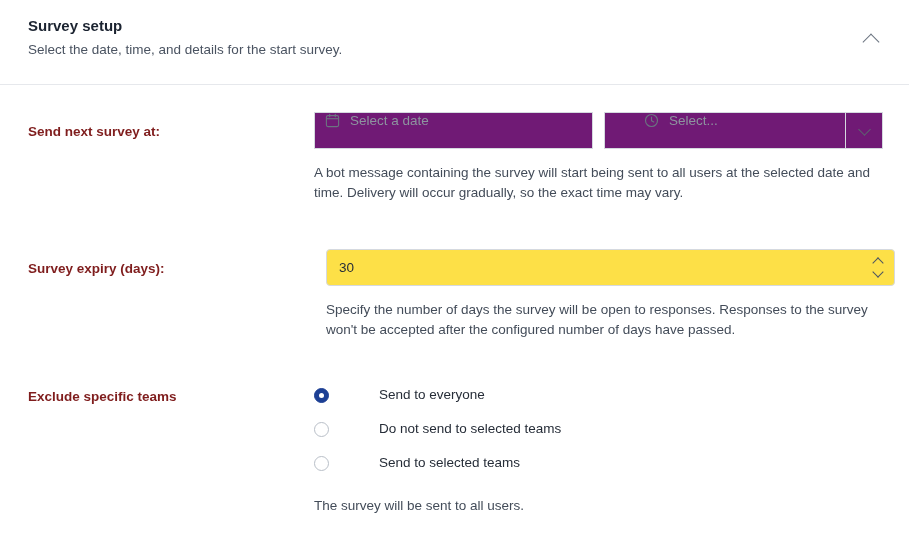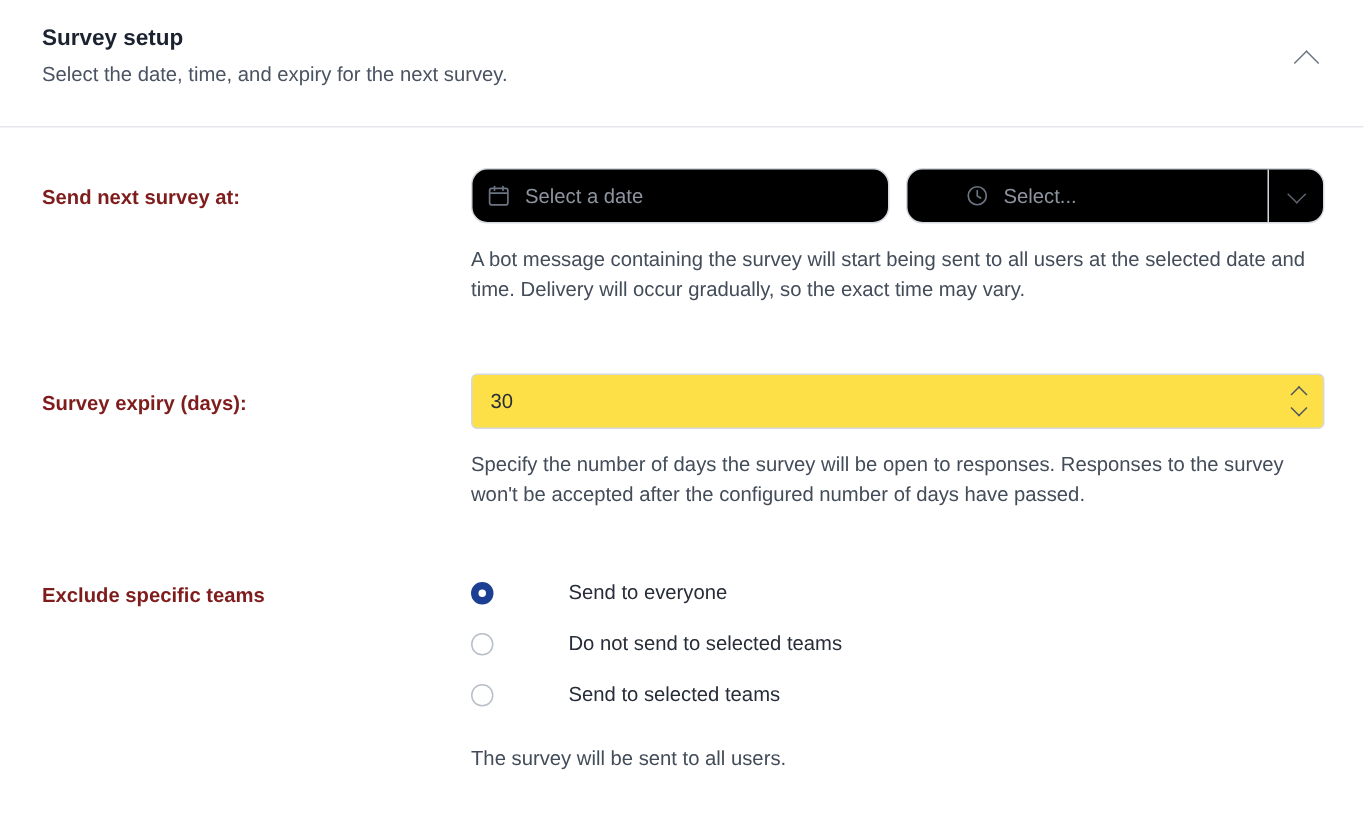--- a/index.html
+++ b/index.html
@@ -93,24 +93,24 @@
 
   .field-line {
     display: flex;
     gap: 11px;
   }
 
   .input-box {
     box-sizing: border-box;
     height: 37px;
     border: 1px solid #d5d9df;
-    border-radius: 11px;
-    background: #000000;
-    display: flex;
-    align-items: center;
+    border-radius: 0;
+    background: #701a75;
+    display: flex;
+    align-items: flex-start;
     padding: 0 10px;
   }
   .input-date {
     width: 279px;
   }
   .input-time {
     width: 279px;
     padding-right: 0;
     padding-left: 39px;
   }
@@ -147,21 +147,21 @@
 
   .help-text {
     font-size: 13.5px;
     color: #434c59;
     line-height: 20px;
     margin-top: 14px;
     max-width: 570px;
   }
 
   
-  .row-expiry { margin-top: 46px; }
+  .row-expiry { margin-top: 46px; gap: 12px; }
   .row-expiry .row-label { padding-top: 11px; }
 
   .input-number {
     box-sizing: border-box;
     width: 569px;
     height: 37px;
     border: 1px solid #d5d9df;
     border-radius: 4px;
     background: #fde047;
     display: flex;
@@ -244,21 +244,21 @@
     margin-top: 24px;
   }
 </style>
 </head>
 <body>
 
 <div class="panel">
 
   <div class="panel-header">
     <div class="panel-title">Survey setup</div>
-    <div class="panel-subtitle">Select the date, time, and expiry for the next survey.</div>
+    <div class="panel-subtitle">Select the date, time, and details for the start survey.</div>
     <button class="collapse-btn">
       <span class="chevron-up"></span>
     </button>
   </div>
 
   <div class="panel-body">
 
     <div class="row row-date">
       <div class="row-label">Send next survey at:</div>
       <div class="row-fields">

